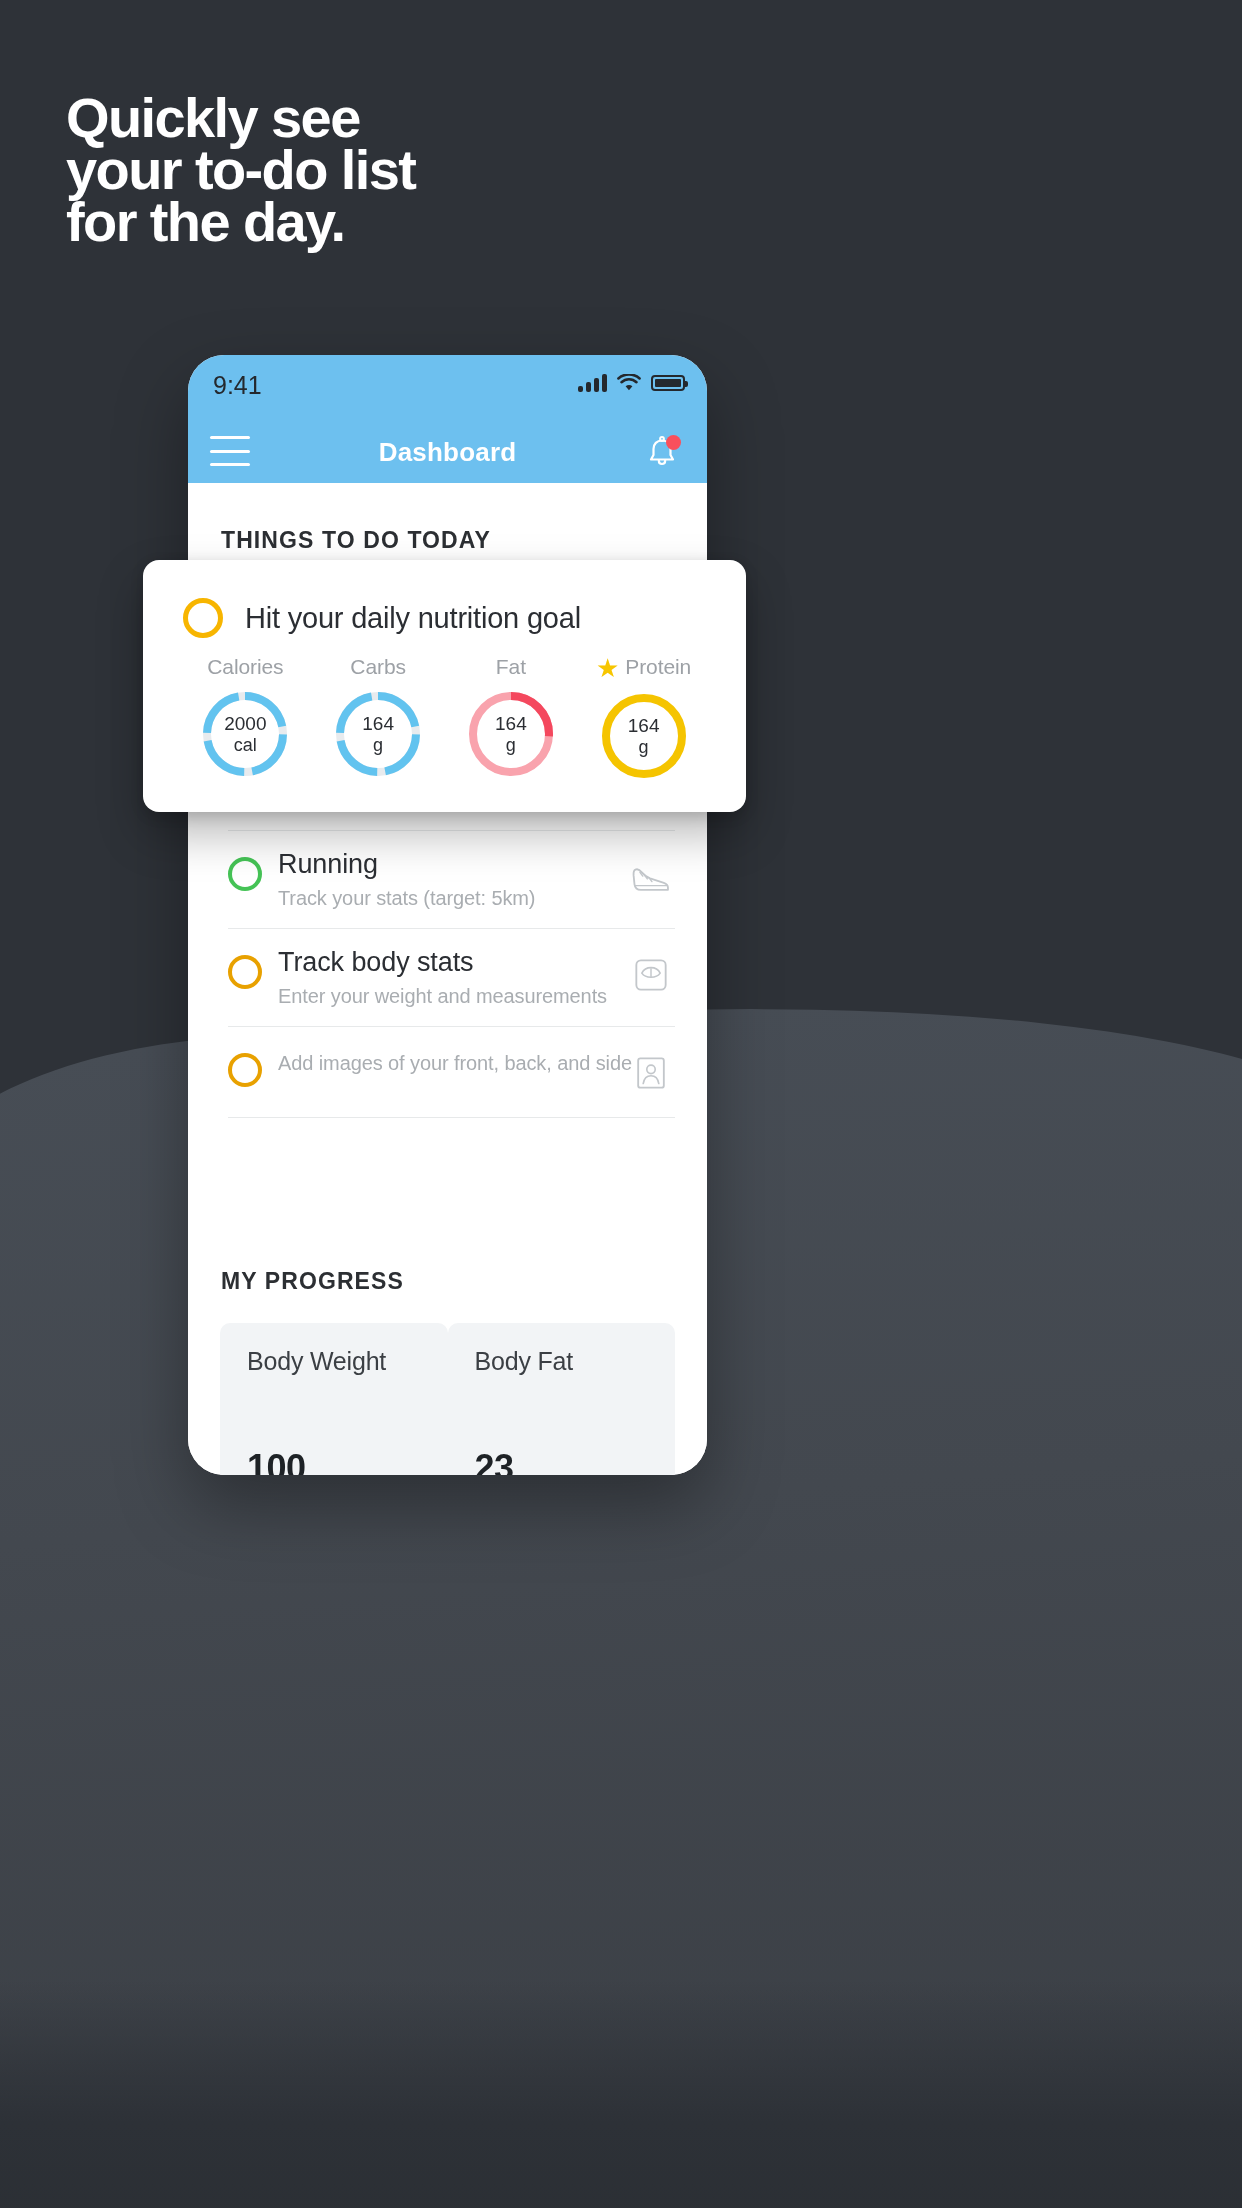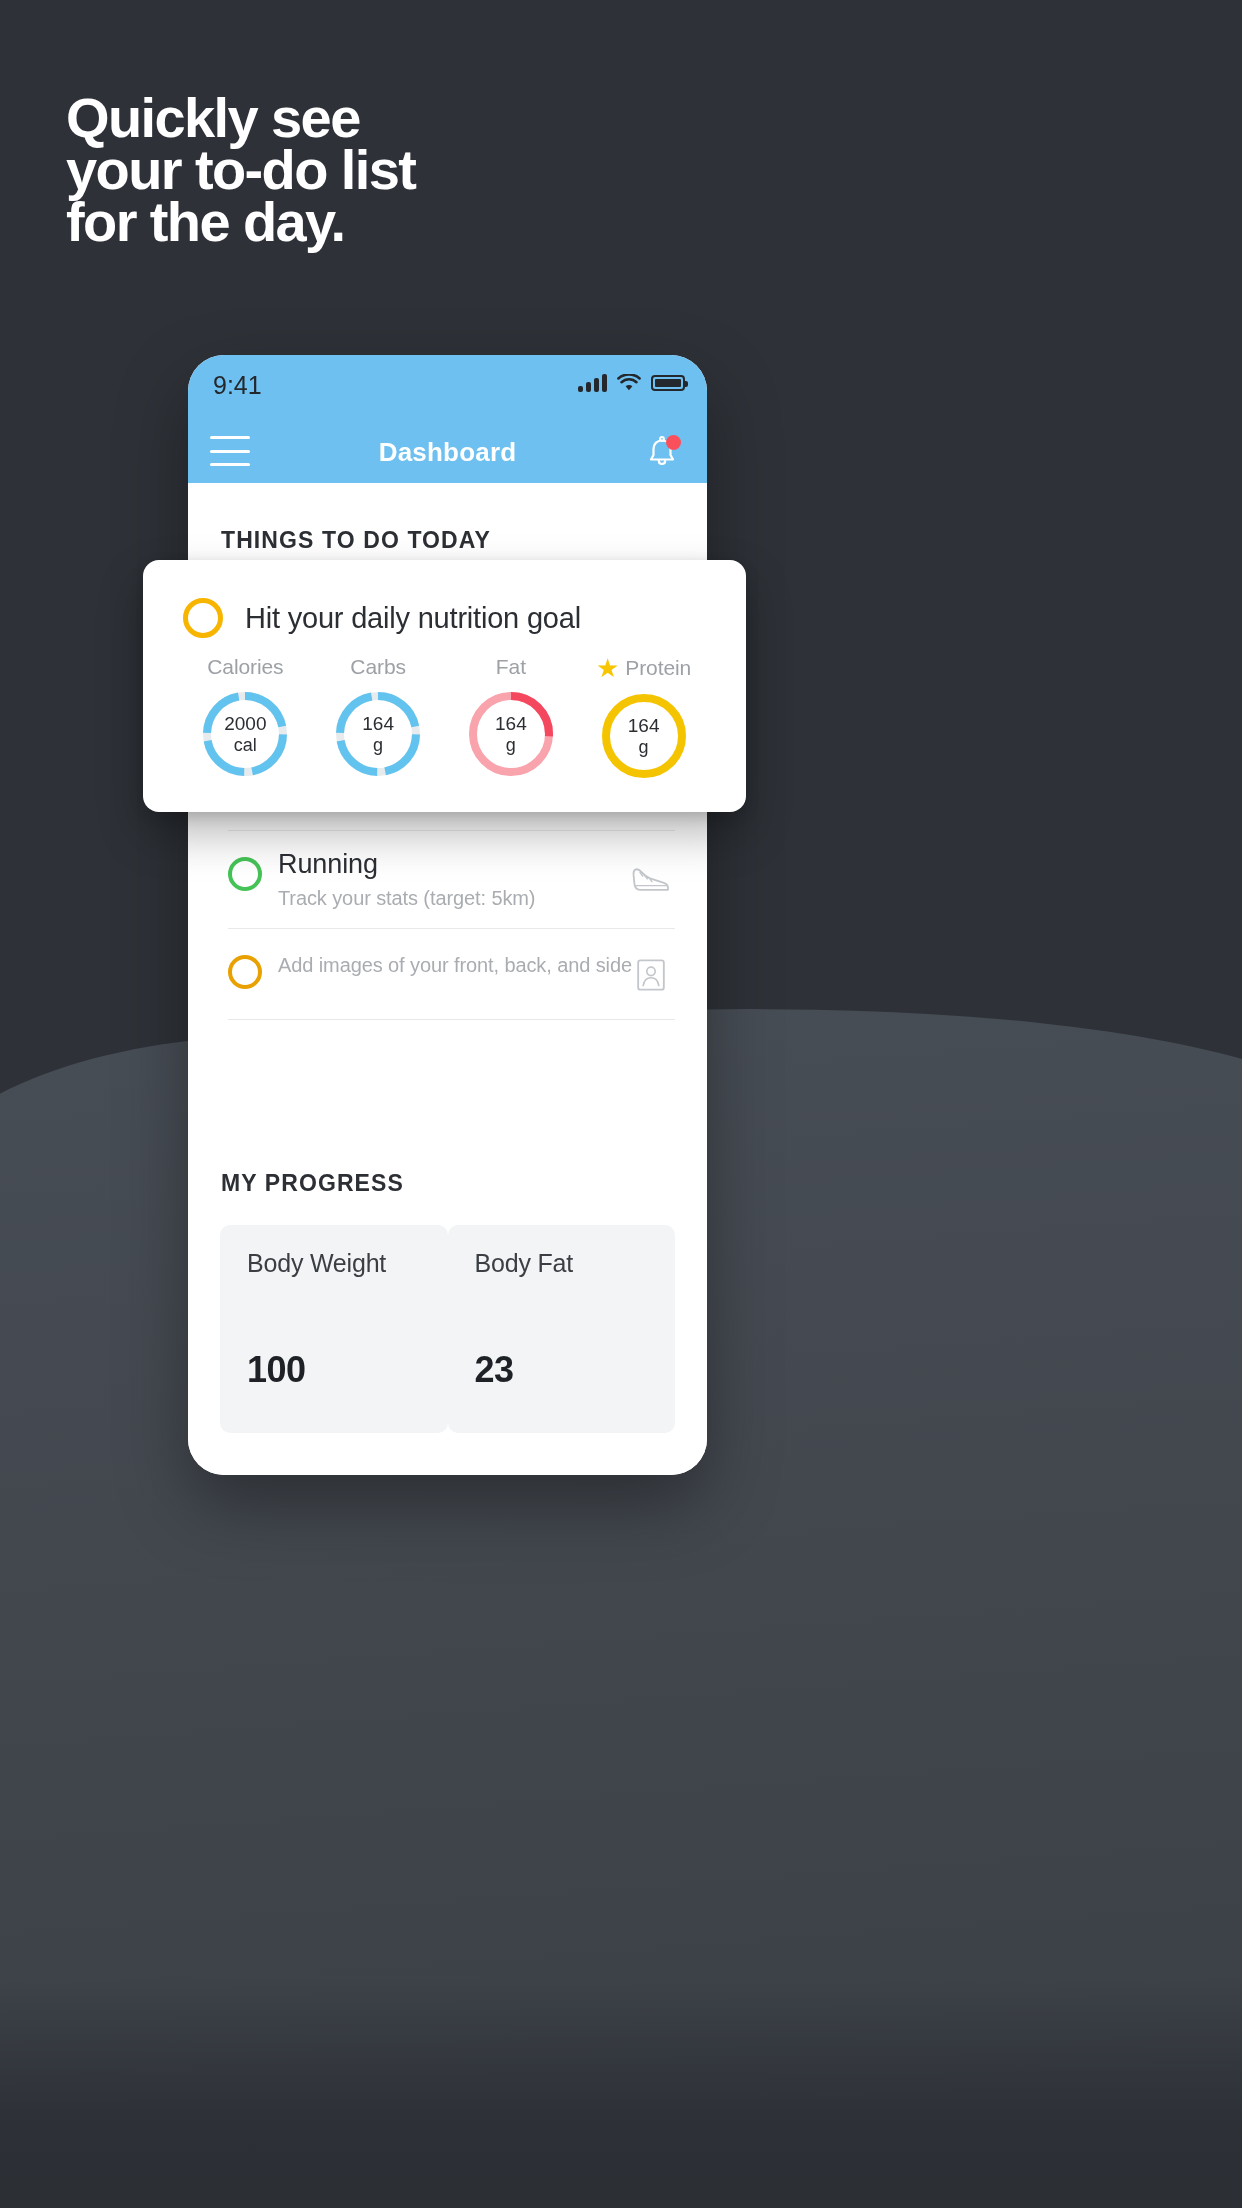--- a/index.html
+++ b/index.html
@@ -220,21 +220,21 @@
     font-size: 29px; color: #2b2e33; letter-spacing: -0.2px; text-align: right;
   }
   #nc-metrics {
     display: flex;
     margin-top: 17px;
     padding: 0 36px;
   }
   .metric { flex: 1; text-align: center; }
   .metric-label {
     font-size: 21px; color: #9da1a6; letter-spacing: -0.1px;
-    display: flex; align-items: center; justify-content: center; gap: 6px;
+    display: flex; justify-content: center; gap: 6px;
   }
   .metric-label .star { color: #f7c600; font-size: 26px; line-height: 1; }
   .metric-donut { position: relative; width: 92px; height: 92px; margin: 9px auto 0; }
   .metric-donut svg { display: block; }
   .donut-text {
     position: absolute; inset: 0;
     display: flex; flex-direction: column; align-items: center; justify-content: center;
     font-size: 19px; color: #2b2e33; line-height: 1.12;
   }
   .donut-text .dt-unit { font-size: 18px; }
@@ -302,20 +302,30 @@
         <div class="todo-ring green"></div>
         <div class="todo-title">Running</div>
         <div class="todo-sub">Track your stats (target: 5km)</div>
         <svg class="todo-icon" viewBox="0 0 48 48">
           <path d="M7 16 C9 15 12 16.5 14 19 C16.5 22 19 24 23 25.5 L38 30.5 C41 31.6 42.5 33 42.5 35.5 L42.5 38 L13 38 C9 38 6.5 36 6 32 L5 22 C4.8 19 5.5 16.6 7 16 Z" fill="none" stroke="#c3c7cb" stroke-width="2" stroke-linejoin="round"></path>
           <path d="M12 19 L15 23 M17 22 L20 26 M22 25 L25 29" stroke="#c3c7cb" stroke-width="1.6" fill="none" stroke-linecap="round"></path>
           <path d="M6.2 33.5 L42.5 33.5" stroke="#c3c7cb" stroke-width="1.4" fill="none"></path>
         </svg>
       </div>
 
+      <div class="todo-row">
+        <div class="todo-ring"></div>
+        <div class="todo-title">Track body stats</div>
+        <div class="todo-sub">Enter your weight and measurements</div>
+        <svg class="todo-icon" viewBox="0 0 48 48">
+          <rect x="8" y="8" width="32" height="32" rx="5" fill="none" stroke="#c3c7cb" stroke-width="2"></rect>
+          <path d="M14 22 C16 18 20 16 24 16 C28 16 32 18 34 22 C32 25 28 26.5 24 26.5 C20 26.5 16 25 14 22 Z" fill="none" stroke="#c3c7cb" stroke-width="1.8" stroke-linejoin="round"></path>
+          <path d="M24 16.5 L24 26.3" stroke="#c3c7cb" stroke-width="1.6"></path>
+        </svg>
+      </div>
 
       <div class="todo-row">
         <div class="todo-ring"></div>
         <div class="todo-sub">Add images of your front, back, and side</div>
         <svg class="todo-icon" viewBox="0 0 48 48">
           <rect x="10" y="8" width="28" height="32" rx="2.5" fill="none" stroke="#c3c7cb" stroke-width="2"></rect>
           <circle cx="24" cy="20" r="4.6" fill="none" stroke="#c3c7cb" stroke-width="1.8"></circle>
           <path d="M15.5 35.5 C16.5 29.5 20 27 24 27 C28 27 31.5 29.5 32.5 35.5" fill="none" stroke="#c3c7cb" stroke-width="1.8" stroke-linecap="round"></path>
         </svg>
       </div>

